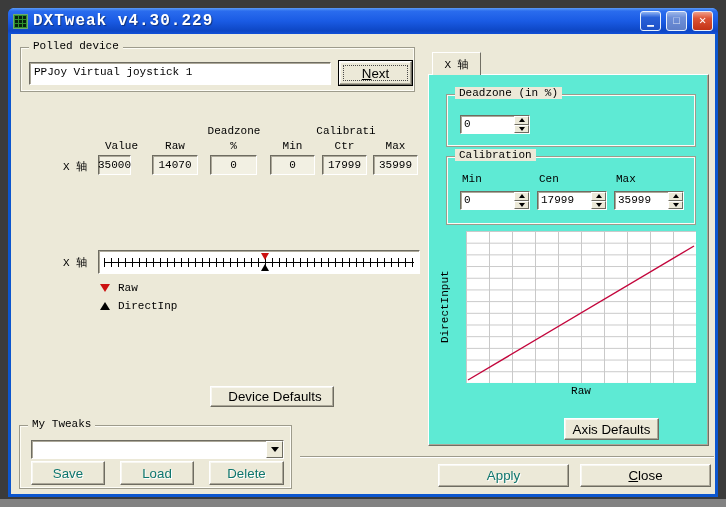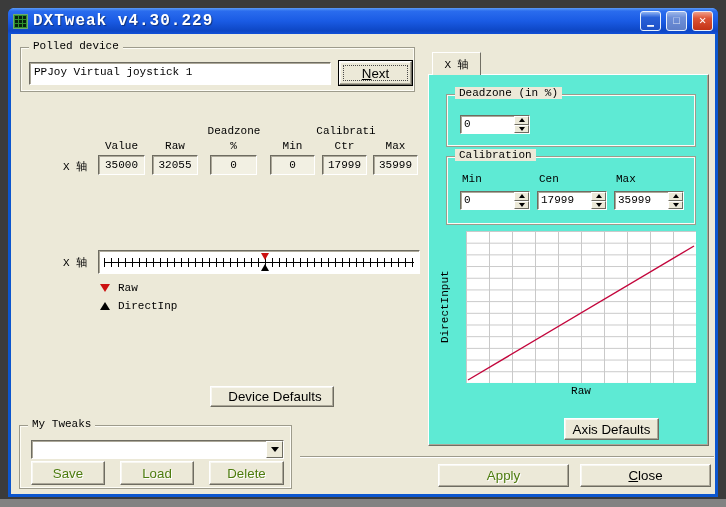--- a/index.html
+++ b/index.html
@@ -36,21 +36,21 @@
   .gbox { position:absolute; border:1px solid #9d9b8c; box-shadow:inset 1px 1px 0 #fdfcf5, inset -1px -1px 0 #fdfcf5;padding-left:40px; }
   .glabel { position:absolute; top:-8px; left:8px; background:#ECE9D8; padding:0 4px; white-space:nowrap; }
 
   .btn {
     position:absolute; background:#ECE9D8; border:1px solid; border-color:#ffffff #6e6c61 #6e6c61 #ffffff;
     box-shadow:inset -1px -1px 0 #aca899, inset 1px 1px 0 #f8f7f1;
     display:flex; align-items:center; justify-content:center; cursor:pointer; white-space:nowrap;
   }
   .btn.default { outline:1px solid #000; }
   .btn.default::after { content:""; position:absolute; inset:3px; border:1px dotted #4a4a4a; }
-  .btn.disabled { color:#4d7c0f; text-shadow:1px 1px 0 #fff; cursor:default; }
+  .btn.disabled { color:#0f766e; text-shadow:1px 1px 0 #fff; cursor:default; }
 
   .sunken { border:1px solid; border-color:#6e6c61 #fff #fff #6e6c61; box-shadow:inset 1px 1px 0 #aca899; background:#fff; }
   .field { position:absolute; height:20px; display:flex; align-items:center; justify-content:center;
            border:1px solid; border-color:#6e6c61 #fff #fff #6e6c61; box-shadow:inset 1px 1px 0 #aca899; background:#f2f0e3; }
 
   .hdr { position:absolute; text-align:center; white-space:nowrap; }
 
   .spin { position:absolute; display:flex; border:1px solid; border-color:#6e6c61 #fff #fff #6e6c61; box-shadow:inset 1px 1px 0 #aca899; background:#fff; }
   .spin-val { flex:1; padding:2px 1px 0 3px; overflow:hidden; white-space:nowrap; }
   .spin-btns { width:15px; display:flex; flex-direction:column; }
@@ -131,22 +131,22 @@
         <div class="hdr" style="left:196px; top:2px; width:104px;">Calibrati</div>
 
         <div class="hdr" style="left:0px;   top:17px; width:47px;">Value</div>
         <div class="hdr" style="left:54px;  top:17px; width:46px;">Raw</div>
         <div class="hdr" style="left:112px; top:17px; width:47px;">%</div>
         <div class="hdr" style="left:172px; top:17px; width:45px;">Min</div>
         <div class="hdr" style="left:224px; top:17px; width:45px;">Ctr</div>
         <div class="hdr" style="left:275px; top:17px; width:45px;">Max</div>
 
         <div class="lbl" style="left:-35px; top:36px;">X 轴</div>
-        <div class="field" style="left:0px;   top:32px; width:47px;text-align:center;">35000</div>
-        <div class="field" style="left:54px;  top:32px; width:46px;">32055</div>
+        <div class="field" style="left:0px;   top:32px; width:33px;text-align:center;">35000</div>
+        <div class="field" style="left:54px;  top:32px; width:46px;">14070</div>
         <div class="field" style="left:112px; top:32px; width:47px;">0</div>
         <div class="field" style="left:172px; top:32px; width:45px;">0</div>
         <div class="field" style="left:224px; top:32px; width:45px;">17999</div>
         <div class="field" style="left:275px; top:32px; width:45px;">35999</div>
       </div>
 
       <div class="lbl" style="left:52px; top:221px;">X 轴</div>
       <div class="slider-box">
         <div class="ruler-ticks"></div>
         <div class="ruler-line"></div>

